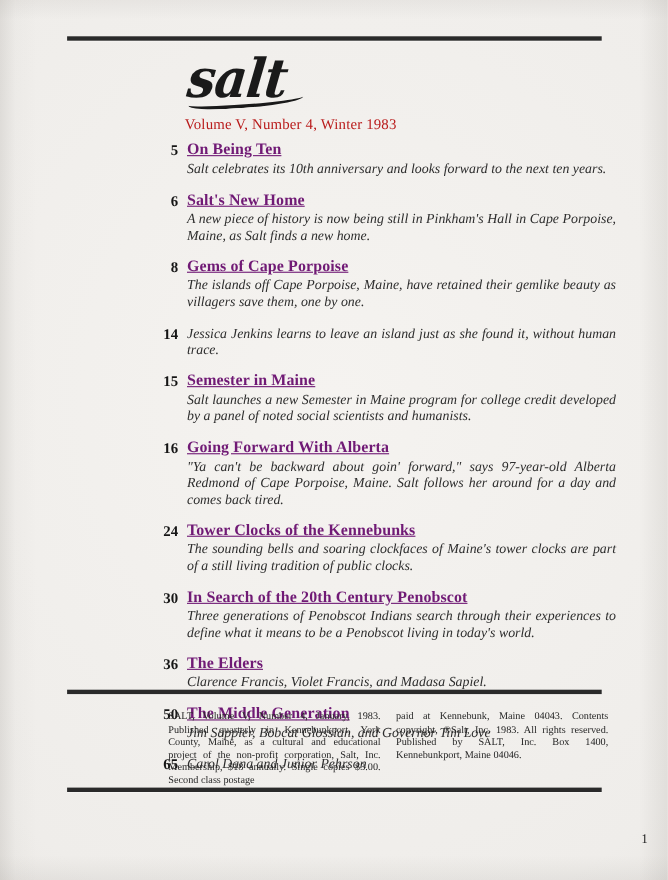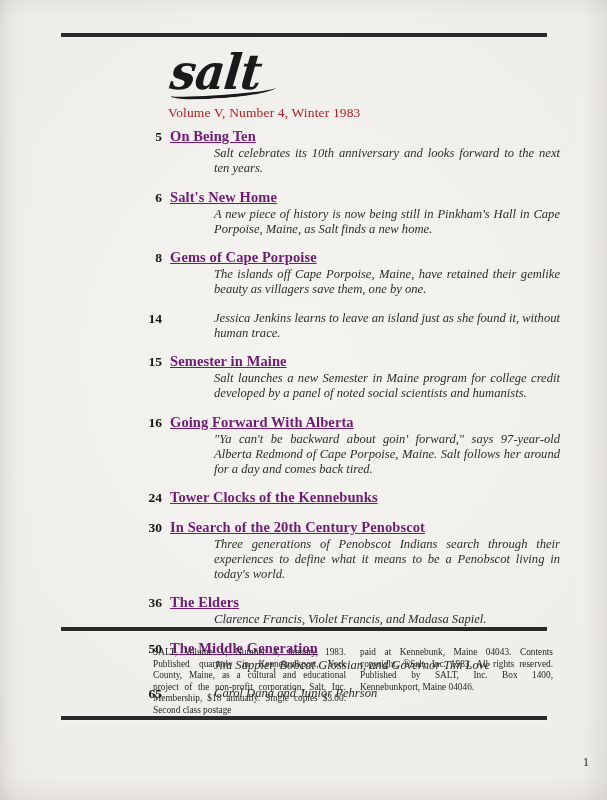--- a/index.html
+++ b/index.html
@@ -126,21 +126,20 @@
     text-decoration: underline;
   }
   .entry-desc {
     font-style: italic;
     font-size: 12.6px;
     line-height: 15px;
     color: #2d2d2d;
     margin-top: 1px;
     text-align: justify;
     text-justify: inter-word;
-    margin-left: 44px;
   }
 
   
   .colophon {
     position: absolute;
     left: 153px;
     top: 647px;
     width: 400px;
     display: flex;
     gap: 14px;
@@ -223,20 +222,21 @@
       <div class="entry-body">
         <div class="entry-title">Going Forward With Alberta</div>
         <div class="entry-desc">"Ya can't be backward about goin' forward," says 97-year-old Alberta Redmond of Cape Porpoise, Maine. Salt follows her around for a day and comes back tired.</div>
       </div>
     </div>
 
     <div class="entry">
       <div class="entry-page">24</div>
       <div class="entry-body">
         <div class="entry-title">Tower Clocks of the Kennebunks</div>
+        <div class="entry-desc">The sounding bells and soaring clockfaces of Maine's tower clocks are part of a still living tradition of public clocks.</div>
       </div>
     </div>
 
     <div class="entry">
       <div class="entry-page">30</div>
       <div class="entry-body">
         <div class="entry-title">In Search of the 20th Century Penobscot</div>
         <div class="entry-desc">Three generations of Penobscot Indians search through their experiences to define what it means to be a Penobscot living in today's world.</div>
       </div>
     </div>

